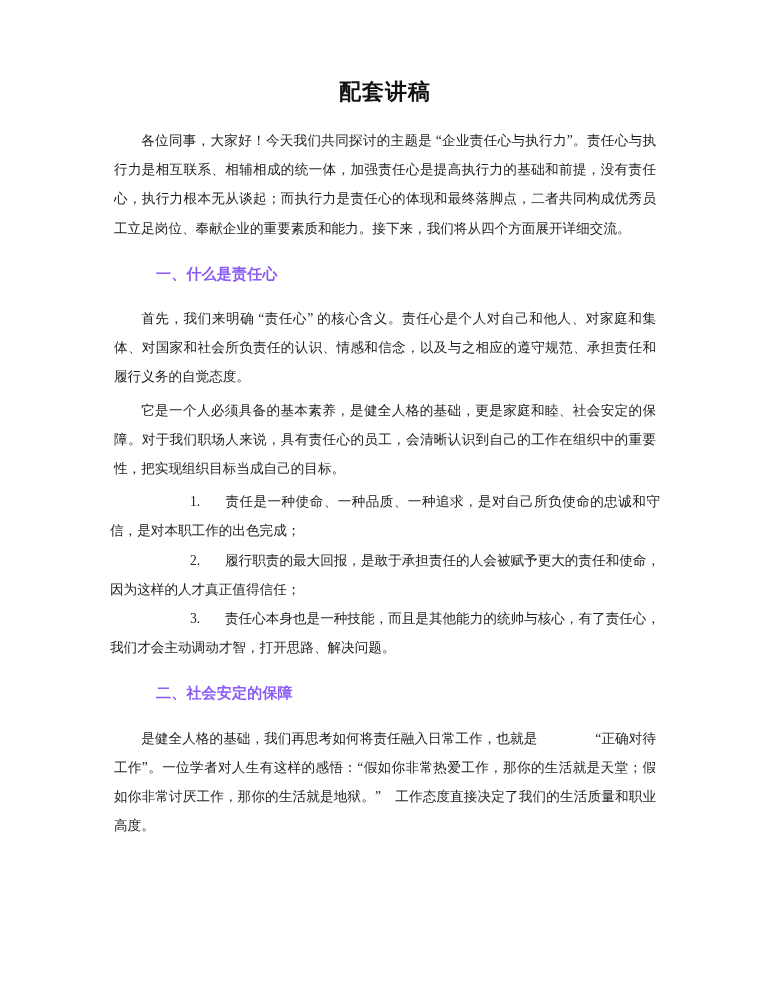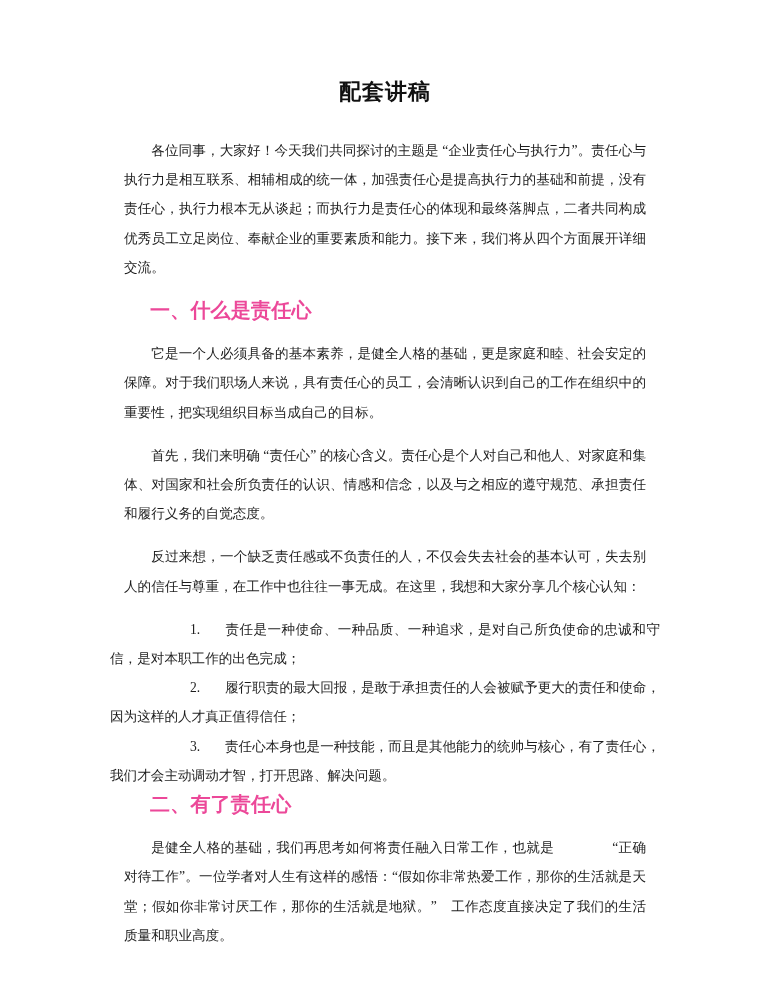--- a/index.html
+++ b/index.html
@@ -38,36 +38,36 @@
     margin: 0;
     padding-top: 76px;
     padding-bottom: 0;
     line-height: 32px;
     color: #111111;
     font-family: "Liberation Serif", "DejaVu Serif", serif;
   }
   p.para {
     font-size: 13.6px;
     line-height: 29.2px;
-    margin: 14px;
+    margin: 4px;
     padding: 0;
     text-align: justify;
     text-justify: inter-ideograph;
     text-indent: 2em;
     color: #1d1d1d;
     word-break: break-all;
   }
   h2.section-heading {
-    font-size: 20px;
+    font-size: 15px;
     line-height: 29.2px;
     font-weight: bold;
-    margin: 0;
+    margin: 16px;
     padding: 0;
     text-indent: 2em;
-    color: #ec4899;
+    color: #8b5cf6;
     font-family: "Liberation Sans", "DejaVu Sans", sans-serif;
     letter-spacing: 0.2px;
   }
   .spacer-title {
     height: 14px;
   }
   ol.num-list {
     list-style: none;
     margin: 0;
     padding: 0;
@@ -113,43 +113,42 @@
   <div class="content">
 
     <h1 class="doc-title">配套讲稿</h1>
 
     <div class="spacer-title"></div>
 
     <p class="para">各位同事，大家好！今天我们共同探讨的主题是 “企业责任心与执行力”。责任心与执行力是相互联系、相辅相成的统一体，加强责任心是提高执行力的基础和前提，没有责任心，执行力根本无从谈起；而执行力是责任心的体现和最终落脚点，二者共同构成优秀员工立足岗位、奉献企业的重要素质和能力。接下来，我们将从四个方面展开详细交流。</p>
 
     <h2 class="section-heading">一、什么是责任心</h2>
 
+    <p class="para">首先，我们来明确 “责任心” 的核心含义。责任心是个人对自己和他人、对家庭和集体、对国家和社会所负责任的认识、情感和信念，以及与之相应的遵守规范、承担责任和履行义务的自觉态度。</p>
+
     <p class="para">它是一个人必须具备的基本素养，是健全人格的基础，更是家庭和睦、社会安定的保障。对于我们职场人来说，具有责任心的员工，会清晰认识到自己的工作在组织中的重要性，把实现组织目标当成自己的目标。</p>
 
-    <p class="para">首先，我们来明确 “责任心” 的核心含义。责任心是个人对自己和他人、对家庭和集体、对国家和社会所负责任的认识、情感和信念，以及与之相应的遵守规范、承担责任和履行义务的自觉态度。</p>
-
-    <p class="para">反过来想，一个缺乏责任感或不负责任的人，不仅会失去社会的基本认可，失去别人的信任与尊重，在工作中也往往一事无成。在这里，我想和大家分享几个核心认知：</p>
 
     <ol class="num-list">
       <li>
         <span class="li-body">
           <span class="li-num">1.</span><span class="li-lead">责任是一种使命、一种品质、一种追求，是对自己所负使命的忠诚和守信，是对本职工作的出色完成；</span>
         </span>
       </li>
       <li>
         <span class="li-body">
           <span class="li-num">2.</span><span class="li-lead">履行职责的最大回报，是敢于承担责任的人会被赋予更大的责任和使命，因为这样的人才真正值得信任；</span>
         </span>
       </li>
       <li>
         <span class="li-body">
           <span class="li-num">3.</span><span class="li-lead">责任心本身也是一种技能，而且是其他能力的统帅与核心，有了责任心，我们才会主动调动才智，打开思路、解决问题。</span>
         </span>
       </li>
     </ol>
 
 
-    <h2 class="section-heading">二、有了责任心</h2>
+    <h2 class="section-heading">二、社会安定的保障</h2>
 
     <p class="para"><span>是健全人格的基础，我们再思考如何将责任融入日常工作，也就是</span><span class="gap-wide"></span><span>“正确对待工作”。一位学者对人生有这样的感悟：“假如你非常热爱工作，那你的生活就是天堂；假如你非常讨厌工作，那你的生活就是地狱。”</span><span class="gap-small"></span><span>工作态度直接决定了我们的生活质量和职业高度。</span></p>
 
   </div>
 </div>
 
 </body></html>

